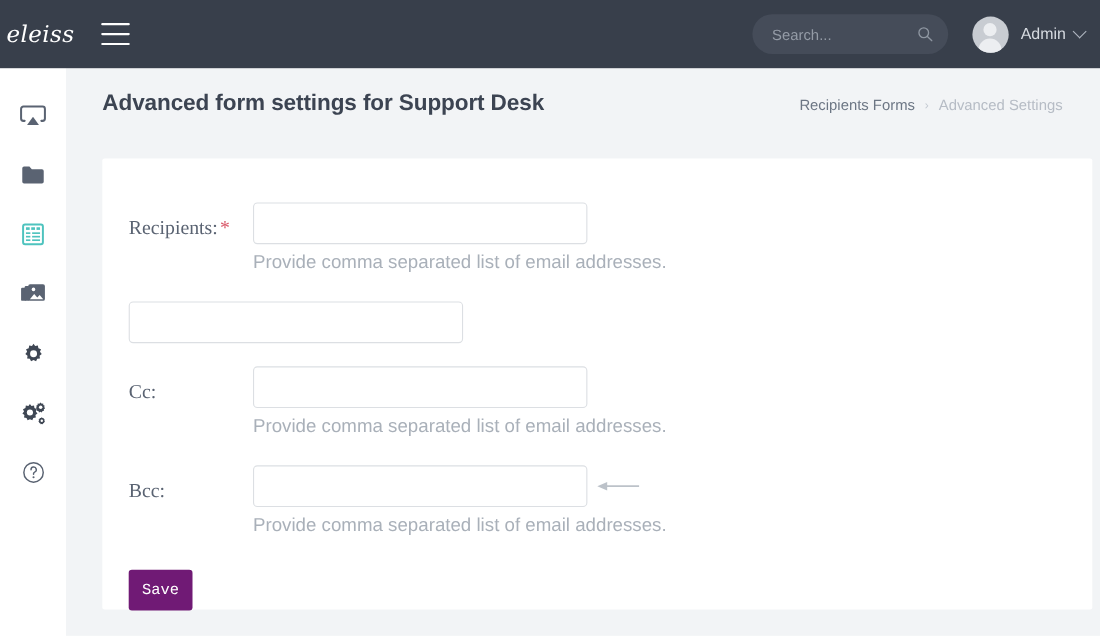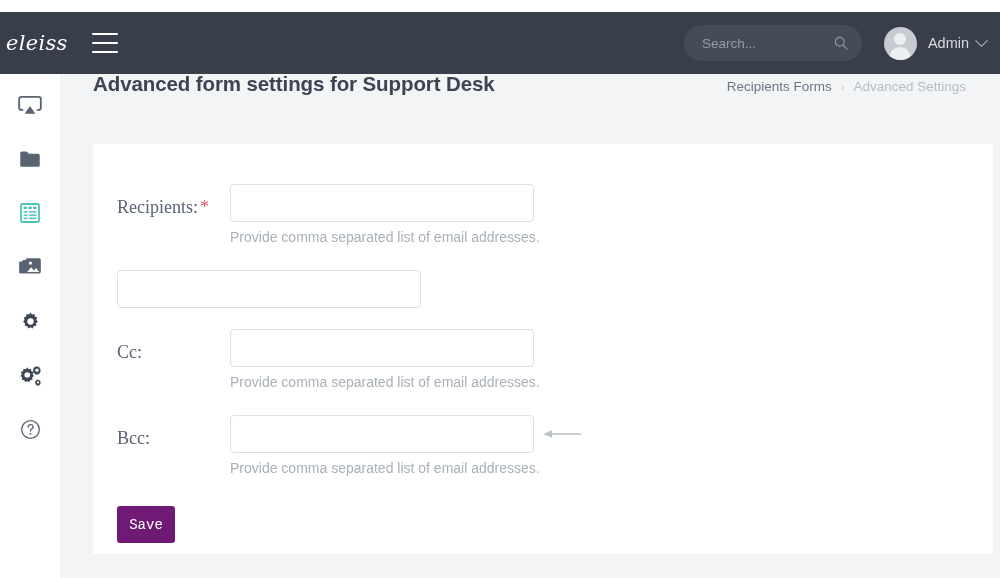--- a/index.html
+++ b/index.html
@@ -6,21 +6,21 @@
   html, body {
     margin: 0; padding: 0;
     width: 1000px; height: 578px;
     overflow: hidden;
     background: #ffffff;
     font-family: "Liberation Sans", sans-serif;
   }
 
   
   .topbar {
-    position: absolute; top: 12px; left: 0;
+    position: absolute; top: 0; left: 0;
     width: 1000px; height: 62px;
     background: #383f4b;
     display: flex; align-items: center;
     z-index: 10;
   }
   .brand {
     width: 62px; min-width: 62px;
     padding-left: 6px;
     color: #ffffff;
     font-family: "DejaVu Serif", serif;
@@ -115,21 +115,21 @@
 
   
   .main {
     position: absolute; top: 62px; left: 60px;
     width: 940px; height: 516px;
     background: #f2f4f6;
     overflow: hidden;
   }
   .page-head {
     display: flex; align-items: baseline;
-    padding: 10px 34px 0 33px;
+    padding: 20px 34px 0 33px;
     height: 82px;
   }
   .page-title {
     font-size: 20.5px; font-weight: bold;
     color: #3c4452; letter-spacing: -.1px;
     white-space: nowrap;
   }
   .breadcrumb {
     margin-left: auto;
     display: flex; align-items: center;
@@ -167,21 +167,21 @@
     border: 1px solid #dcdfe3;
     border-radius: 4px;
     background: #ffffff;
     outline: none;
     padding: 0 11px;
     font-family: "Liberation Sans", sans-serif;
     font-size: 13.5px;
     color: #4a5260;
   }
   .help-text {
-    font-size: 14px; color: #a9b0b9;
+    font-size: 17px; color: #a9b0b9;
     margin-top: 7px;
   }
   .row-gap-sm { height: 25px; }
   .row-gap-lg { height: 21px; }
 
   .annotation-arrow {
     position: absolute;
     left: 312px; top: 12px;
     width: 40px; height: 14px;
   }

